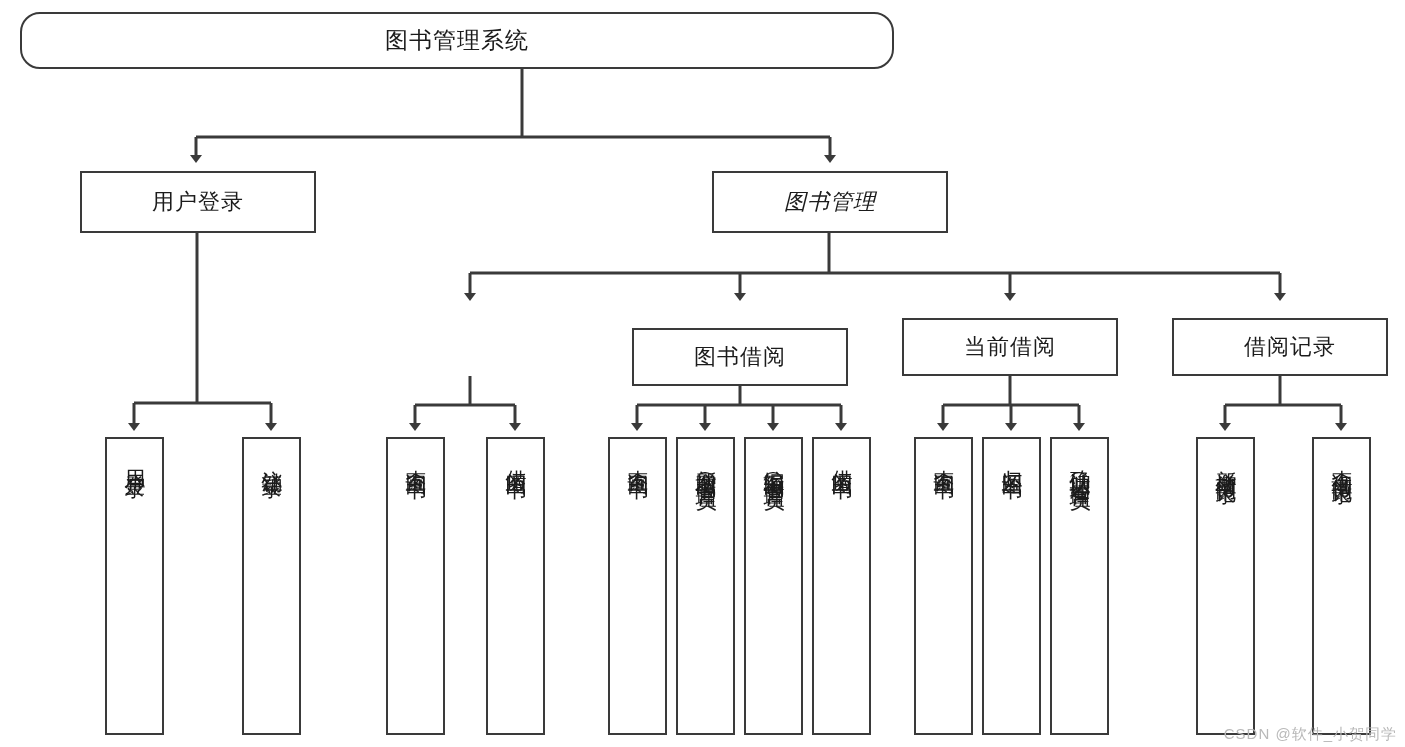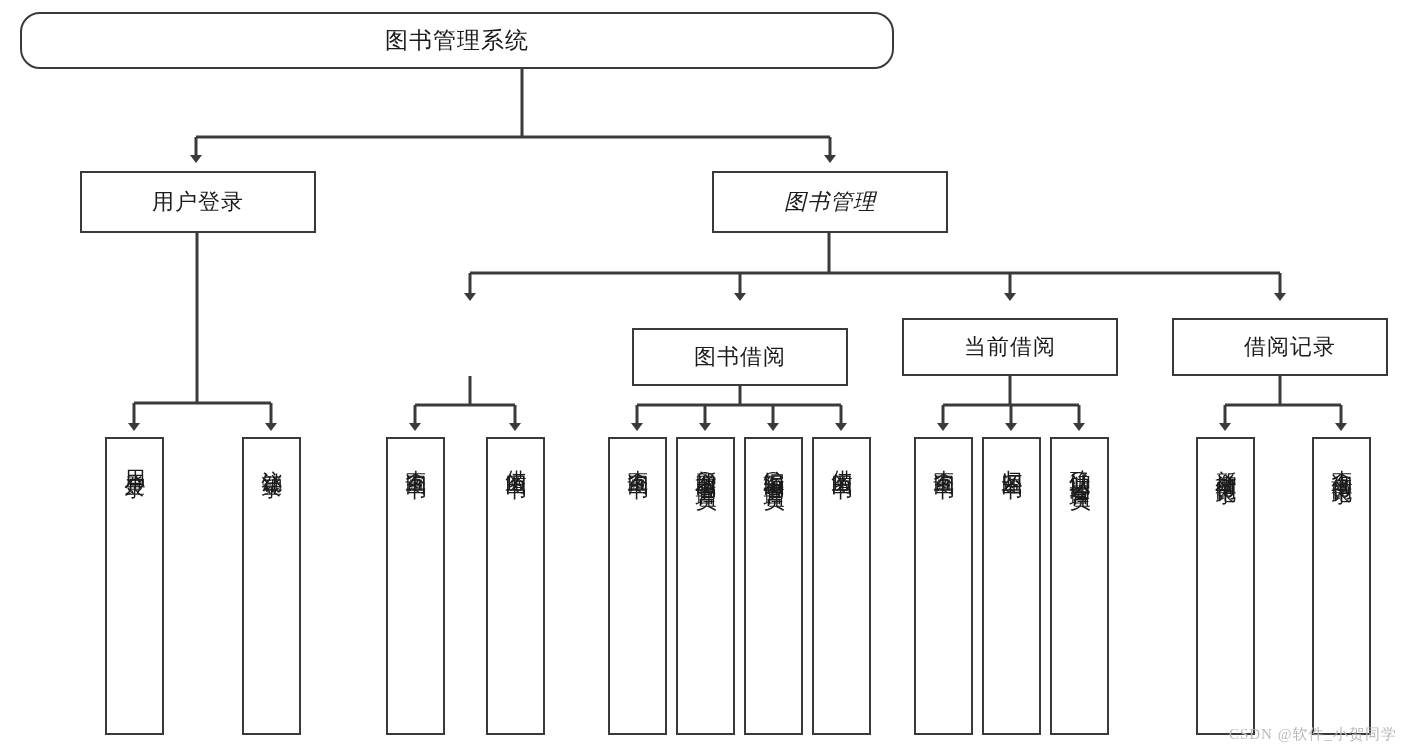--- a/index.html
+++ b/index.html
@@ -42,21 +42,20 @@
 
   #watermark{
     position:absolute;
     right:8px;
     bottom:3px;
     font-size:15px;
     color:#b9b9b9;
     letter-spacing:1px;
     z-index:5;
     white-space:nowrap;
-    font-family:Liberation Serif, serif;
   }
 </style>
 </head>
 <body>
 
 <div id="stage">
 
   <svg id="edges" viewBox="0 0 1405 747" xmlns="http://www.w3.org/2000/svg">
     <defs>
       <marker id="ah" markerWidth="10" markerHeight="12" refX="1" refY="6" orient="auto" markerUnits="userSpaceOnUse">

